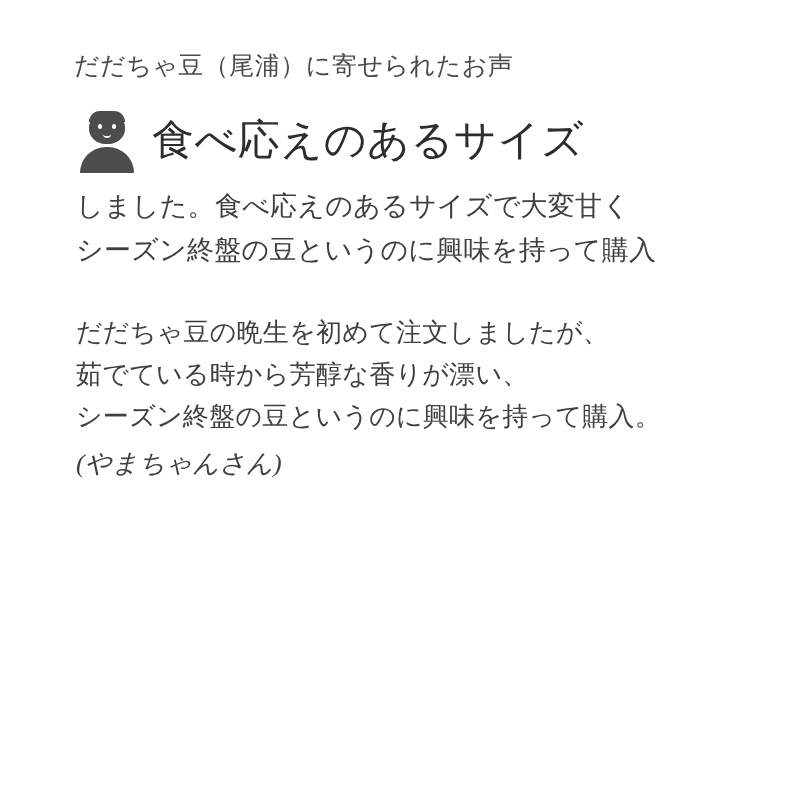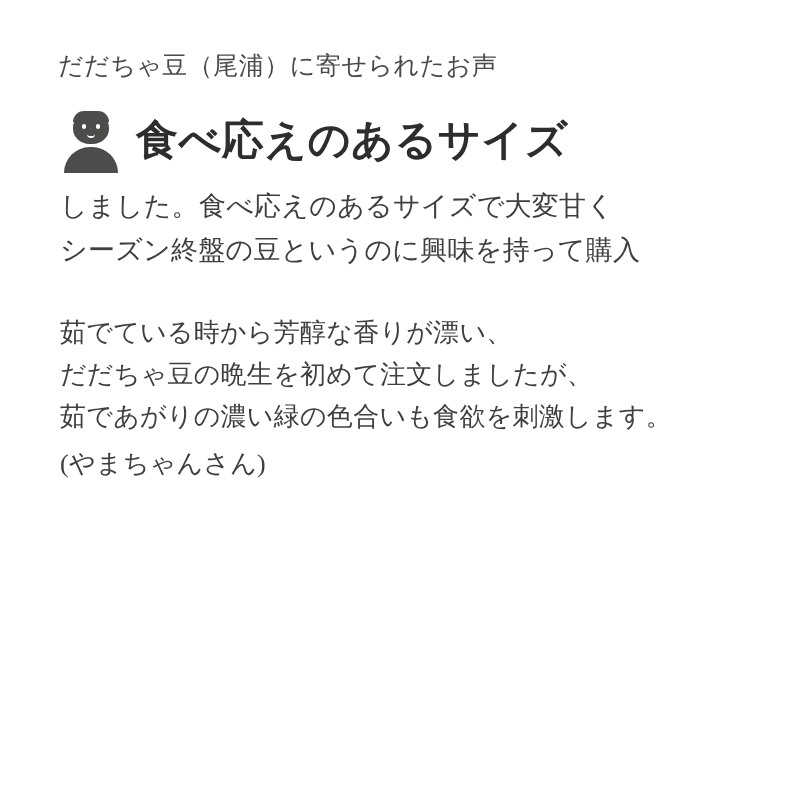--- a/index.html
+++ b/index.html
@@ -14,20 +14,21 @@
     color: #3a3a38;
     overflow: hidden;
   }
 
   .page {
     position: relative;
     width: 740px;
     height: 800px;
     box-sizing: border-box;
     padding: 40px 52px 0 56px;
+    margin-left: 16px;
   }
 
   .intro {
     font-size: 25px;
     line-height: 1.4;
     letter-spacing: 0.02em;
     color: #4a4a48;
     margin: 8px 0 0 2px;
   }
 
@@ -98,21 +99,21 @@
     background: #4c4c4a;
   }
   
   .avatar.style-b .hair {
     height: 13px;
     border-radius: 18px 18px 3px 3px;
   }
 
   .review-title {
     font-size: 42px;
-    font-weight: bold;
+    font-weight: normal;
     letter-spacing: 0.01em;
     line-height: 1.1;
     color: #2d2d2b;
     white-space: nowrap;
     text-align: center;
   }
   .review.second .review-title {
     font-size: 40px;
   }
 
@@ -130,20 +131,21 @@
     margin-top: 18px;
   }
   .review-body .line {
     display: block;
     white-space: nowrap;
   }
   .review-body .signature {
     display: block;
     white-space: nowrap;
     margin-top: 6px;
+    font-style: italic;
   }
 </style>
 </head>
 <body>
 
 <div class="page">
 
   <div class="intro">だだちゃ豆（尾浦）に寄せられたお声</div>
 
   <div class="review first">
@@ -159,20 +161,20 @@
       <div class="review-title">食べ応えのあるサイズ</div>
     </div>
     <div class="review-body">
       <span class="line">しました。食べ応えのあるサイズで大変甘く</span>
       <span class="line">シーズン終盤の豆というのに興味を持って購入</span>
     </div>
   </div>
 
   <div class="review second">
     <div class="review-body">
+      <span class="line">だだちゃ豆の晩生を初めて注文しましたが、</span>
       <span class="line">茹でている時から芳醇な香りが漂い、</span>
-      <span class="line">だだちゃ豆の晩生を初めて注文しましたが、</span>
-      <span class="line">茹であがりの濃い緑の色合いも食欲を刺激します。</span>
+      <span class="line">シーズン終盤の豆というのに興味を持って購入。</span>
       <span class="signature">(やまちゃんさん)</span>
     </div>
   </div>
 
 </div>
 
 </body></html>

